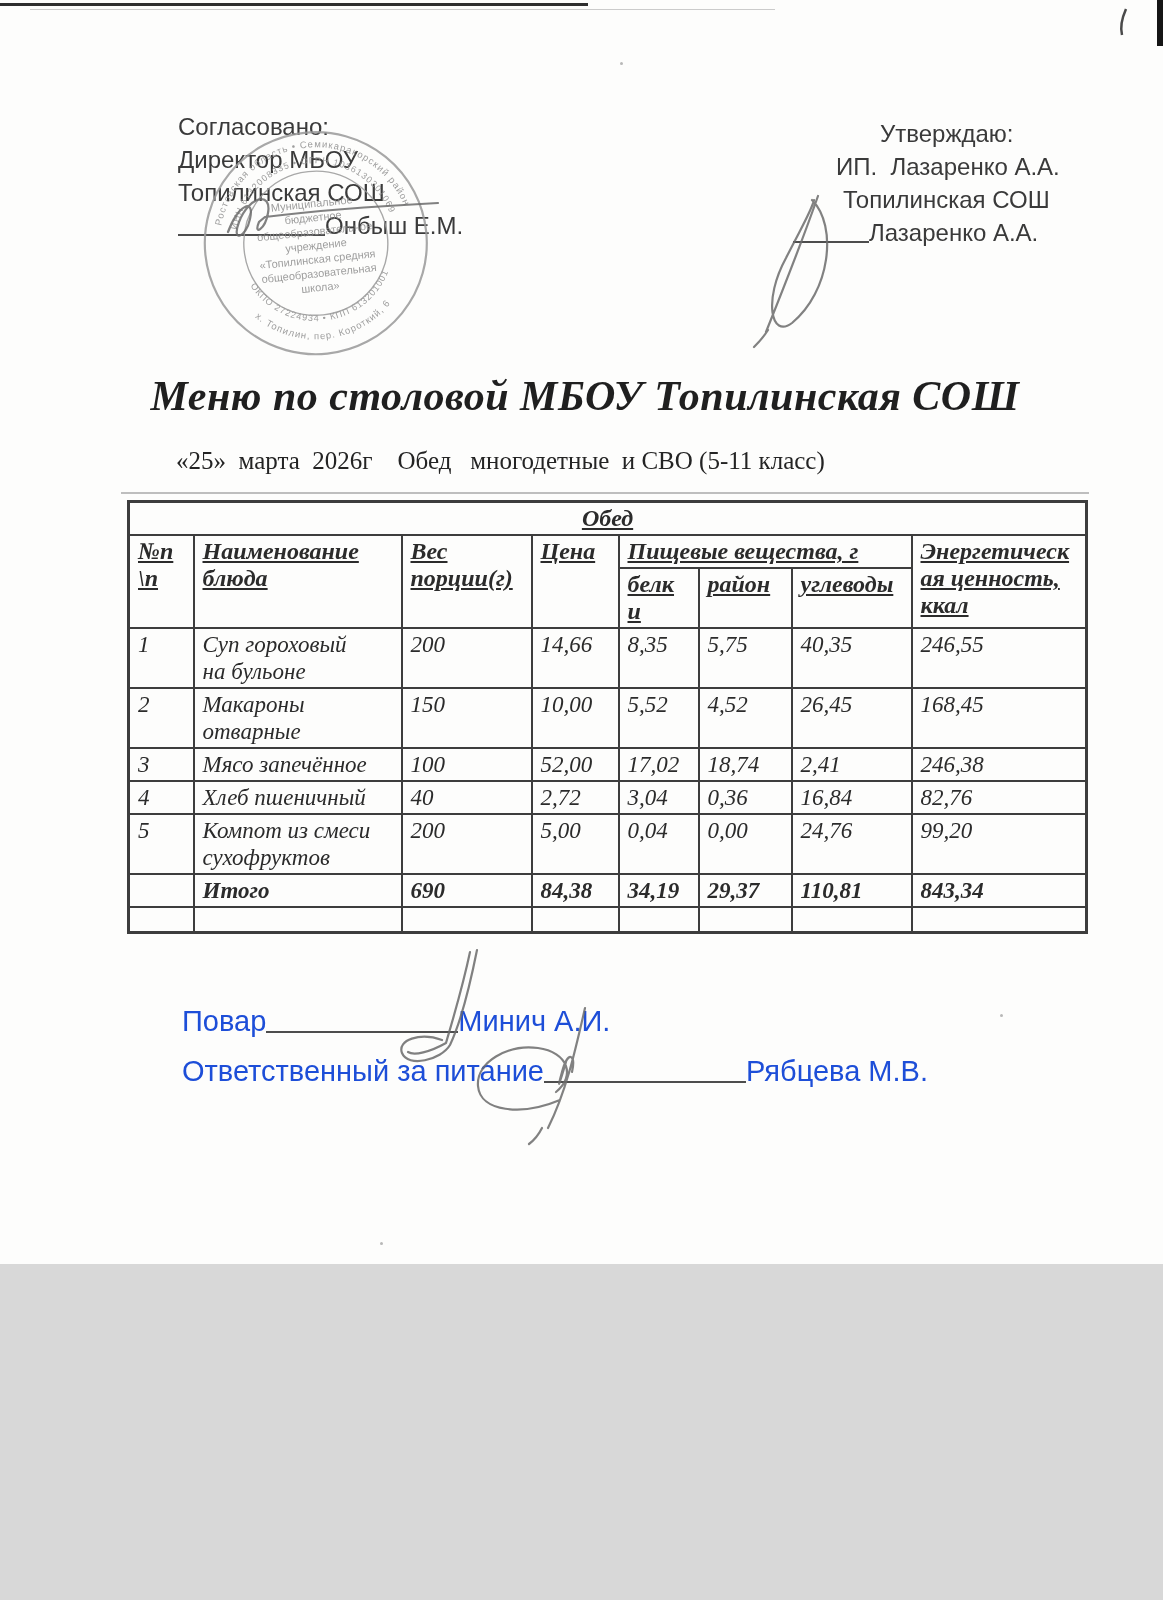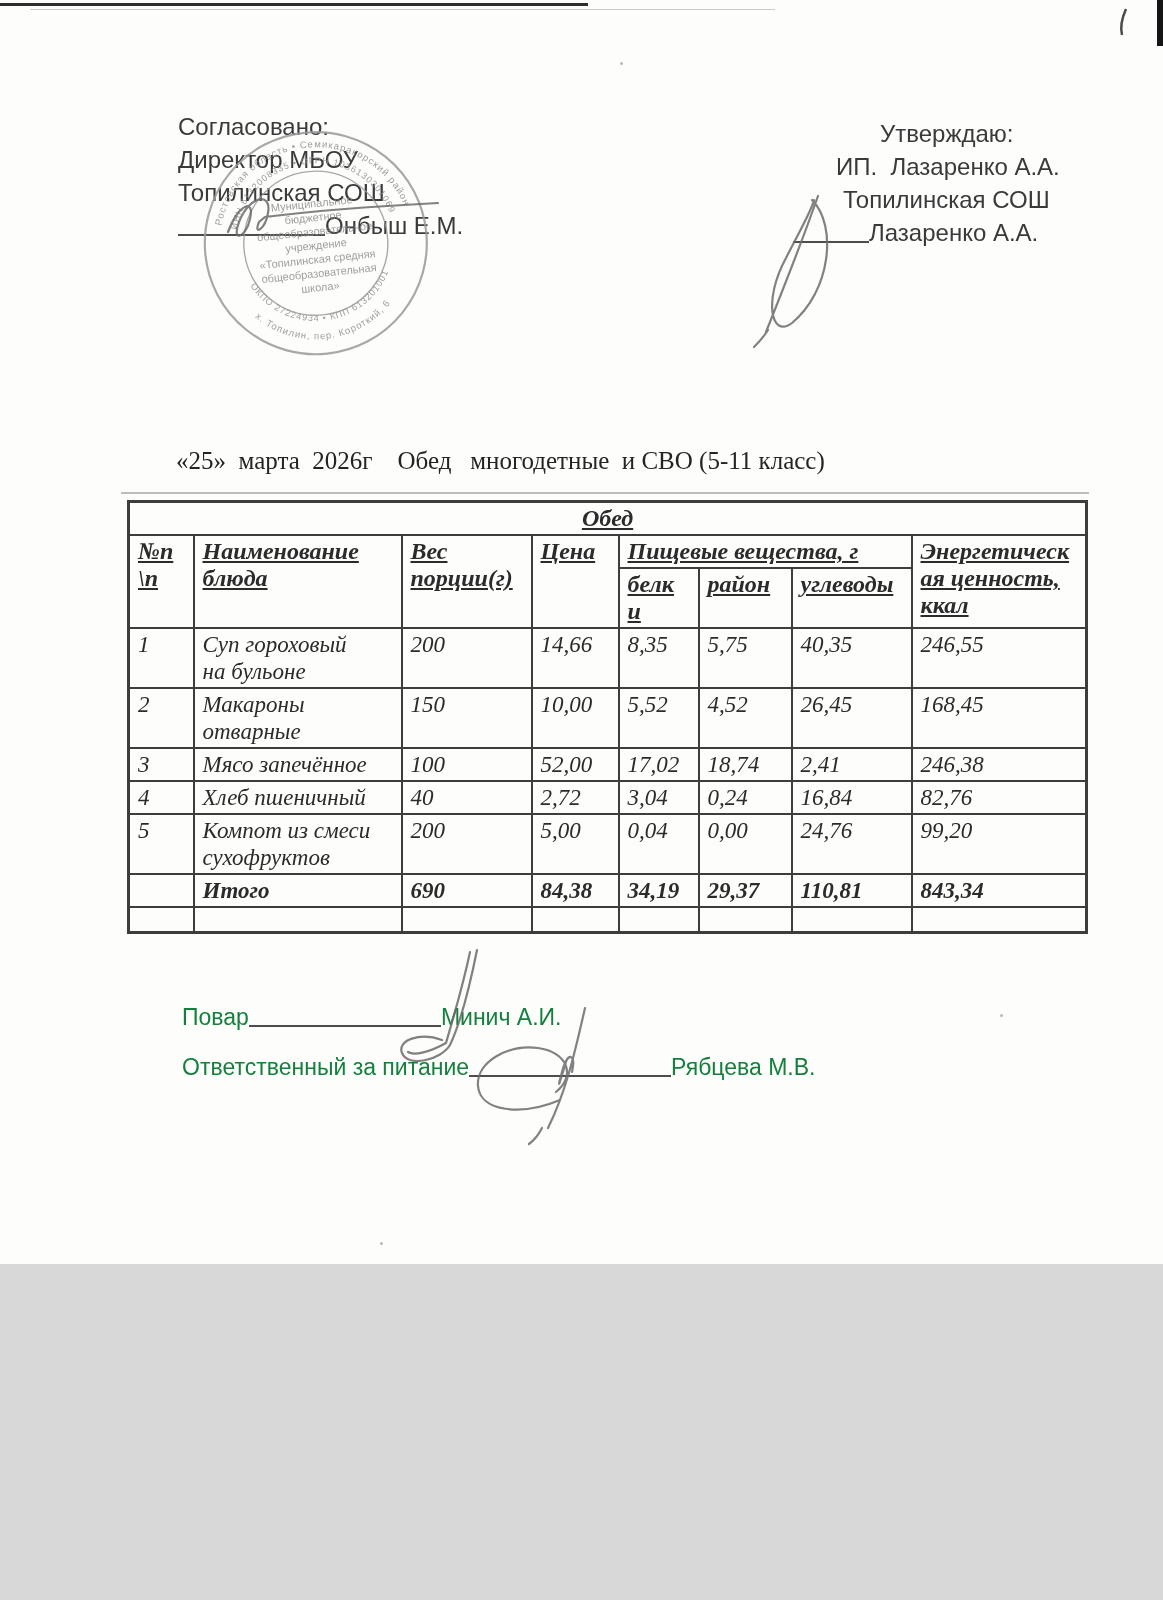--- a/index.html
+++ b/index.html
@@ -40,21 +40,21 @@
              overflow-wrap:anywhere;word-break:break-word;}
   table.menu th{font-weight:bold;font-size:24px;text-decoration:underline;}
   .section-cell{text-align:center !important;font-size:26px;}
   .th-num{padding-right:14px !important;}
   .th-protein{padding-right:20px !important;border-radius:14px;}
   td.name{padding-right:26px !important;}
   tr.total td{font-weight:bold;}
   .rh30{height:30px;} .rh31{height:31px;padding-left:16px;} .rh55{height:55px;} .rh56{height:56px;}
   .rh25{height:25px;} .rh32{height:32px;} .rh33{height:33px;}
   
-  .fline{position:absolute;font-size:23px;color:#15803d;z-index:1;}
+  .fline{position:absolute;font-size:29px;color:#1d4ed8;z-index:1;}
   .cook{left:182px;top:1002px;}
   .resp{left:182px;top:1052px;}
   
   .ink{position:absolute;left:0;top:0;width:1163px;height:1600px;z-index:4;pointer-events:none;}
 </style>
 </head>
 <body>
 
 <div class="page">
 
@@ -97,20 +97,21 @@
     <text font-size="9" letter-spacing="1"><textPath href="#arcBotInner" startOffset="50%" text-anchor="middle">ОКПО 27224934 • КПП 613201001</textPath></text>
     <text x="118" y="82" font-size="11" text-anchor="middle">Муниципальное</text>
     <text x="118" y="96" font-size="11" text-anchor="middle">бюджетное</text>
     <text x="118" y="110" font-size="11" text-anchor="middle">общеобразовательное</text>
     <text x="118" y="124" font-size="11" text-anchor="middle">учреждение</text>
     <text x="118" y="138" font-size="11" text-anchor="middle">«Топилинская средняя</text>
     <text x="118" y="152" font-size="11" text-anchor="middle">общеобразовательная</text>
     <text x="118" y="166" font-size="11" text-anchor="middle">школа»</text>
   </svg>
 
+  <div class="doc-title">Меню по столовой МБОУ Топилинская СОШ</div>
   <div class="doc-subtitle">«25»  марта  2026г    Обед   многодетные  и СВО (5-11 класс)</div>
 
   <table class="menu">
     <colgroup>
       <col style="width:65px">
         <col style="width:208px">
         <col style="width:130px">
         <col style="width:87px">
       <col style="width:80px">
         <col style="width:93px">
@@ -163,21 +164,21 @@
       <td>18,74</td>
       <td>2,41</td>
       <td>246,38</td>
     </tr>
     <tr class="rh30">
       <td>4</td>
       <td class="name">Хлеб пшеничный</td>
       <td>40</td>
       <td>2,72</td>
       <td>3,04</td>
-      <td>0,24</td>
+      <td>0,36</td>
       <td>16,84</td>
       <td>82,76</td>
     </tr>
     <tr class="rh56">
       <td>5</td>
       <td class="name">Компот из смеси сухофруктов</td>
       <td>200</td>
       <td>5,00</td>
       <td>0,04</td>
       <td>0,00</td>

